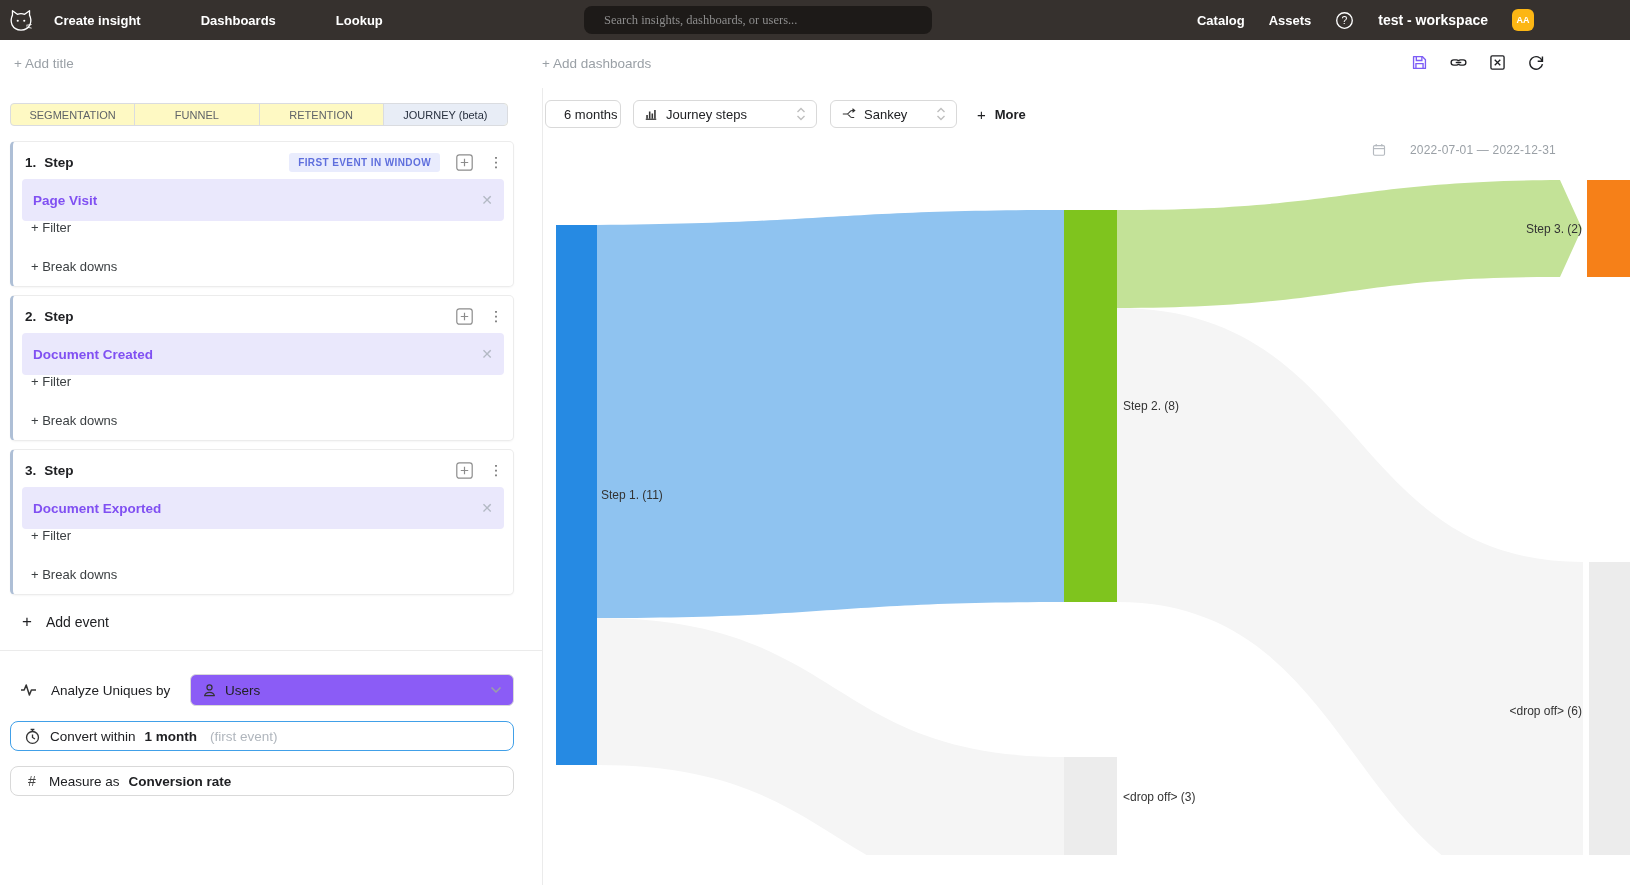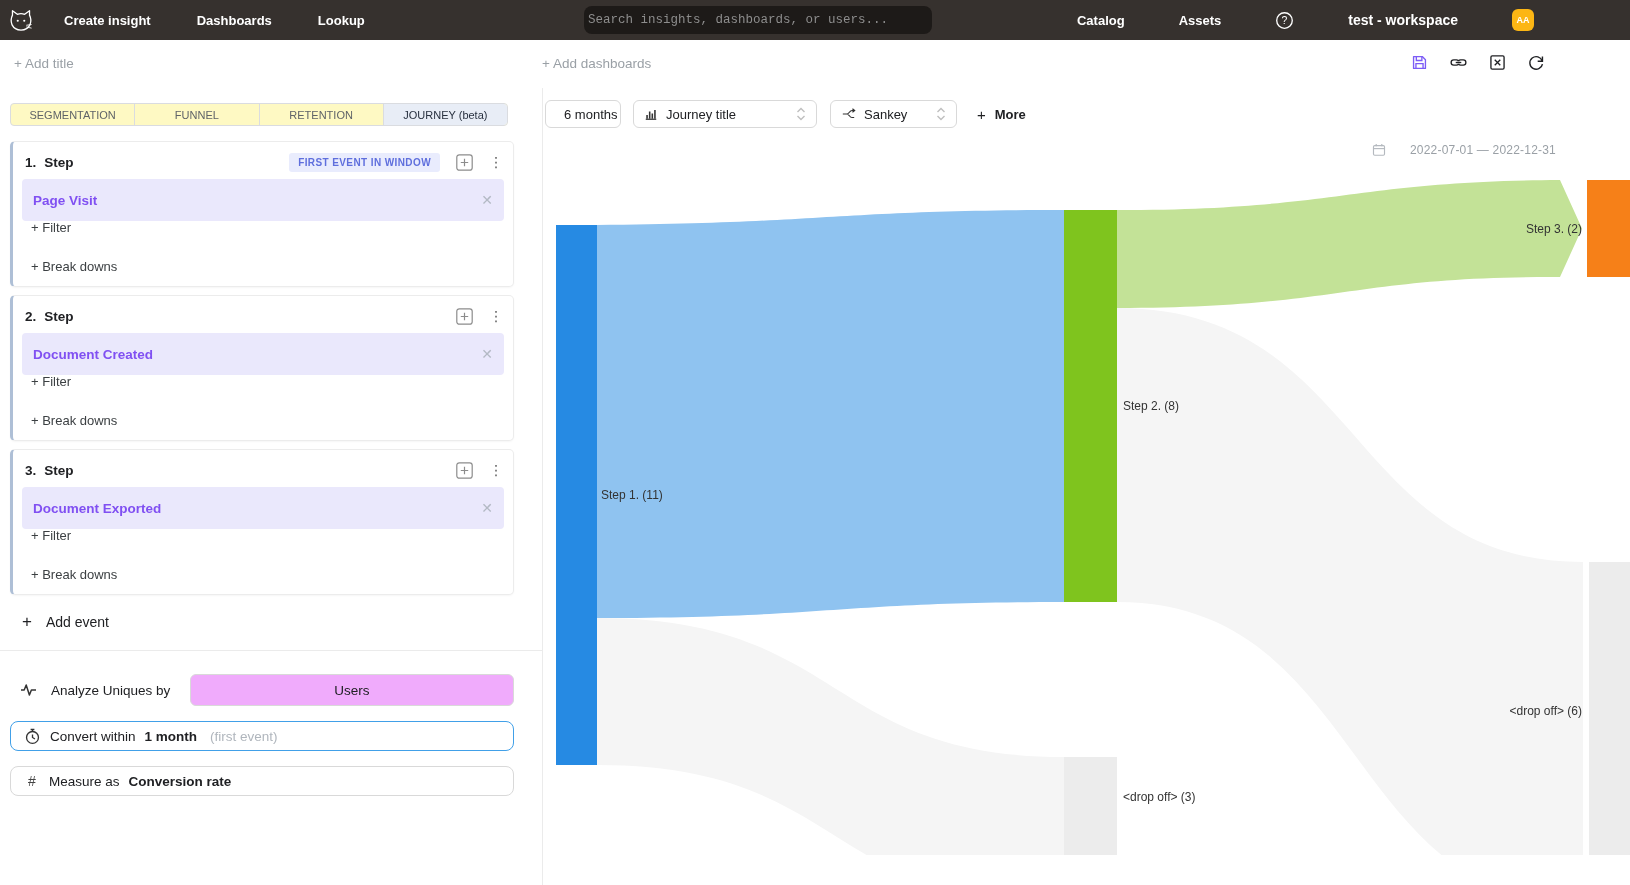--- a/index.html
+++ b/index.html
@@ -7,30 +7,30 @@
   #app {
     position:relative; width:1630px; height:885px; overflow:hidden;
     background:#fff; font-family:"Liberation Sans", sans-serif; color:#202124;
   }
   
   .topnav {
     position:absolute; left:0; top:0; width:1630px; height:40px;
     background:#36312e; display:flex; align-items:center;
   }
   .logo { width:26px; height:26px; margin-left:8px; flex:0 0 auto; cursor:pointer; }
-  .nav-links { display:flex; gap:46px; margin-left:30px; }
+  .nav-links { display:flex; gap:60px; margin-left:20px; }
   .nav-link { color:#fff; font-size:13px; font-weight:700; cursor:pointer; white-space:nowrap; }
   .search-wrap { position:absolute; left:584px; top:6px; width:348px; height:28px; }
   .search-input {
     width:100%; height:100%; background:#1d1a18; border:none; border-radius:8px;
-    color:#cfcfcf; font-size:12.5px; padding:0 4px; outline:none;
-    font-family:Liberation Mono, monospace;
+    color:#cfcfcf; font-size:12.5px; padding:0 20px; outline:none;
+    font-family:Liberation Serif, serif;
   }
   .search-input::placeholder { color:#8d8d8d; }
-  .nav-right { position:absolute; right:96px; top:0; height:40px; display:flex; align-items:center; gap:54px; }
+  .nav-right { position:absolute; right:96px; top:0; height:40px; display:flex; align-items:center; gap:24px; }
   .help-icon { width:19px; height:19px; cursor:pointer; }
   .workspace-name { color:#fff; font-size:14px; font-weight:700; white-space:nowrap; }
   .avatar {
     width:22px; height:22px; border-radius:6px; background:#fcb614; color:#fff;
     font-size:9px; font-weight:700; display:flex; align-items:center; justify-content:center; cursor:pointer;
   }
   
   .ghost-label { position:absolute; color:#9aa0a6; font-size:13.5px; cursor:text; }
   .tb-icons { position:absolute; right:84px; top:53px; display:flex; gap:20px; align-items:center; }
   .tb-icon { width:19px; height:19px; cursor:pointer; }
@@ -71,21 +71,21 @@
   .card-link { position:absolute; left:18px; font-size:13px; color:#3c4043; cursor:pointer; }
   .add-event { position:absolute; left:22px; top:613px; display:flex; align-items:center; gap:14px; cursor:pointer; }
   .add-event .plus { font-size:17px; color:#202124; line-height:17px; }
   .add-event .lbl { font-size:14px; color:#202124; }
   .h-divider { position:absolute; left:0; top:650px; width:542px; height:1px; background:#ebebeb; }
   .analyze-row { position:absolute; left:20px; top:682px; display:flex; align-items:center; gap:14px; }
   .analyze-label { font-size:13.5px; color:#202124; }
   .select-box {
     position:absolute; left:190px; top:674px; width:324px; height:32px;
     border:1px solid #d9d9d9; border-radius:6px; display:flex; align-items:center;
-    padding:0 11px; gap:8px; cursor:pointer; background:#f0abfc;flex-direction:column;
+    padding:0 11px; gap:8px; cursor:pointer; background:#8b5cf6;
   }
   .select-box .val { font-size:13.5px; color:#202124; }
   .select-box .caret { margin-left:auto; }
   .opt-row {
     position:absolute; left:10px; width:504px; height:30px; border:1px solid #d9d9d9;
     border-radius:8px; display:flex; align-items:center; padding:0 13px; gap:9px;
     background:#fff; cursor:pointer; font-size:13.5px; color:#202124;
   }
   .opt-row.focused { border:1.5px solid #41a0e8; }
   .opt-row .muted { color:#b0b6bd; margin-left:4px; }
@@ -278,21 +278,21 @@
       <rect x="9.5" y="9" w="3" height="2.6" width="2.8" fill="#333"></rect>
     </svg>
     <span>6 months</span>
   </div>
 
   <div class="ctrl-btn" style="left:633px; width:184px;">
     <svg width="14" height="14" viewBox="0 0 16 16">
       <path d="M2 14 h12" stroke="#333" stroke-width="1.4"></path>
       <path d="M3.5 13.5 V9 M6.5 13.5 V5 M9.5 13.5 V7.5 M12.5 13.5 V3.5" stroke="#333" stroke-width="1.8"></path>
     </svg>
-    <span>Journey title</span>
+    <span>Journey steps</span>
     <svg class="caret" style="margin-left:auto;" width="10" height="14" viewBox="0 0 10 14">
       <path d="M1.5 5 L5 1.5 L8.5 5" fill="none" stroke="#bfbfbf" stroke-width="1.4"></path>
       <path d="M1.5 9 L5 12.5 L8.5 9" fill="none" stroke="#bfbfbf" stroke-width="1.4"></path>
     </svg>
   </div>
 
   <div class="ctrl-btn" style="left:830px; width:127px;">
     <svg width="15" height="14" viewBox="0 0 16 16">
       <path d="M1.5 8 H6 C9 8 9 4 12 4 H14.5 M6 8 C9 8 9 12 12 12 H14.5" fill="none" stroke="#333" stroke-width="1.4"></path>
       <path d="M12.5 2 L15 4 L12.5 6" fill="none" stroke="#333" stroke-width="1.4"></path>

